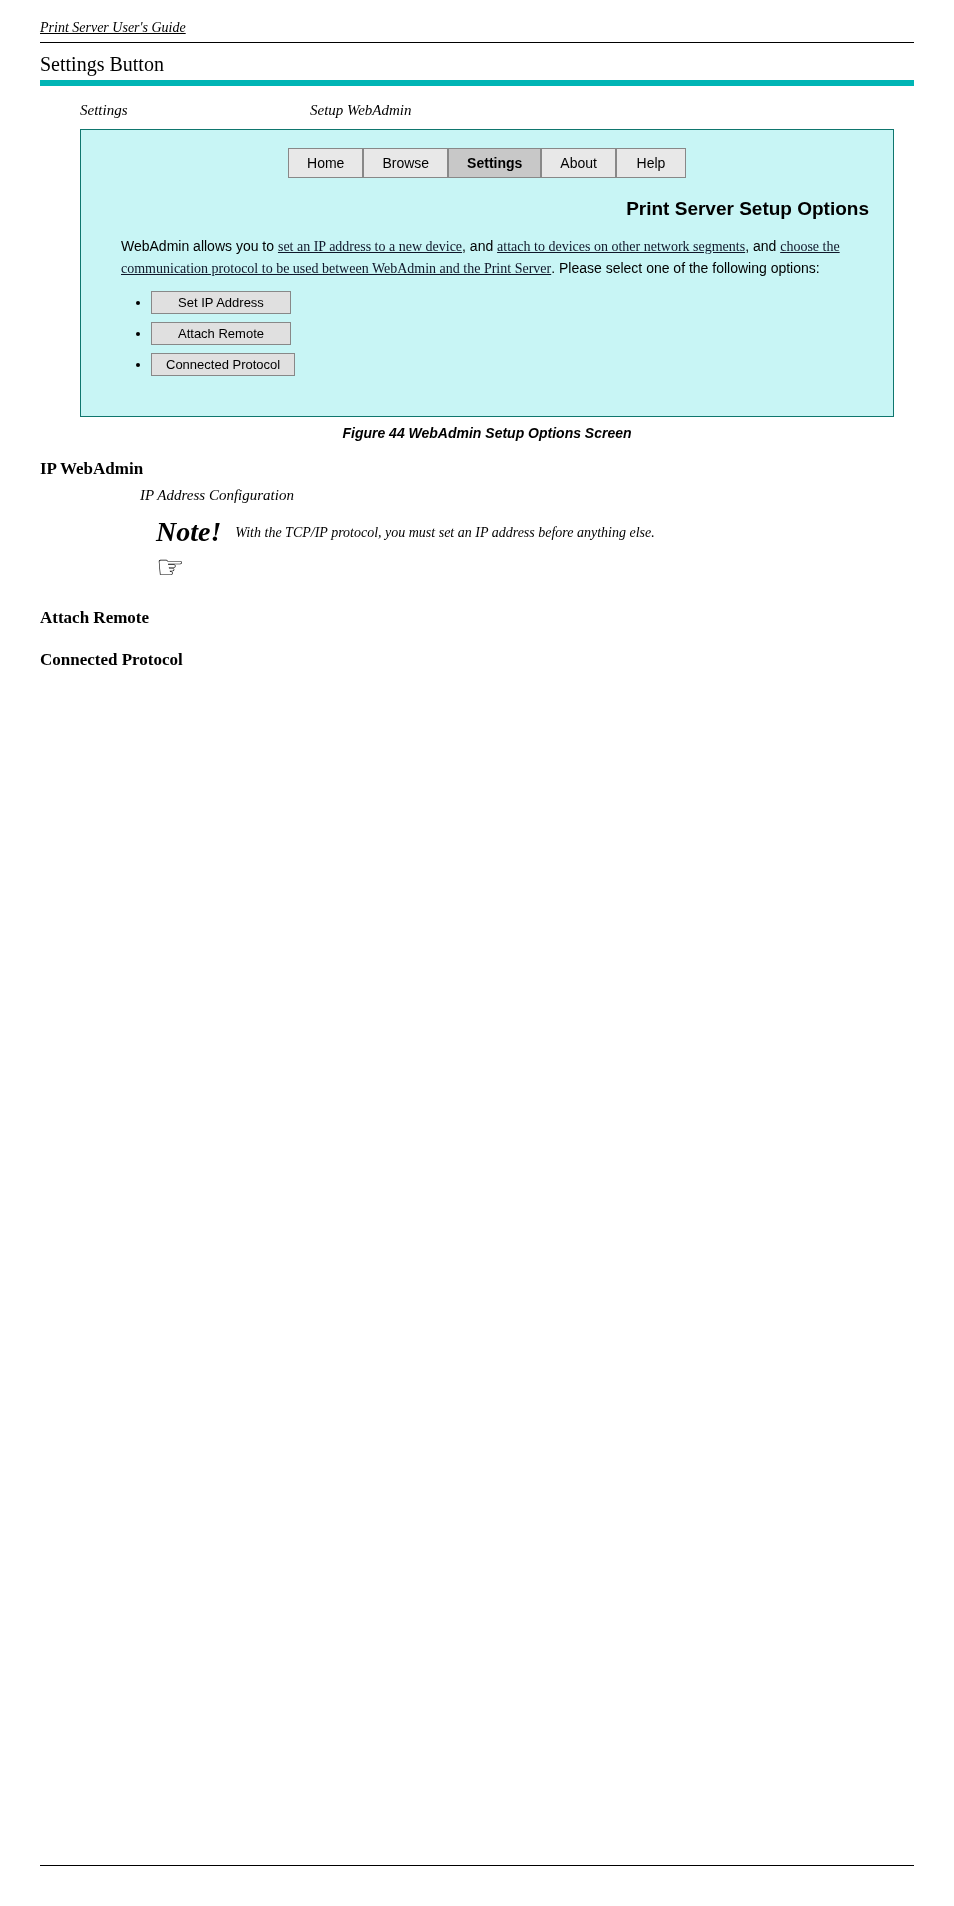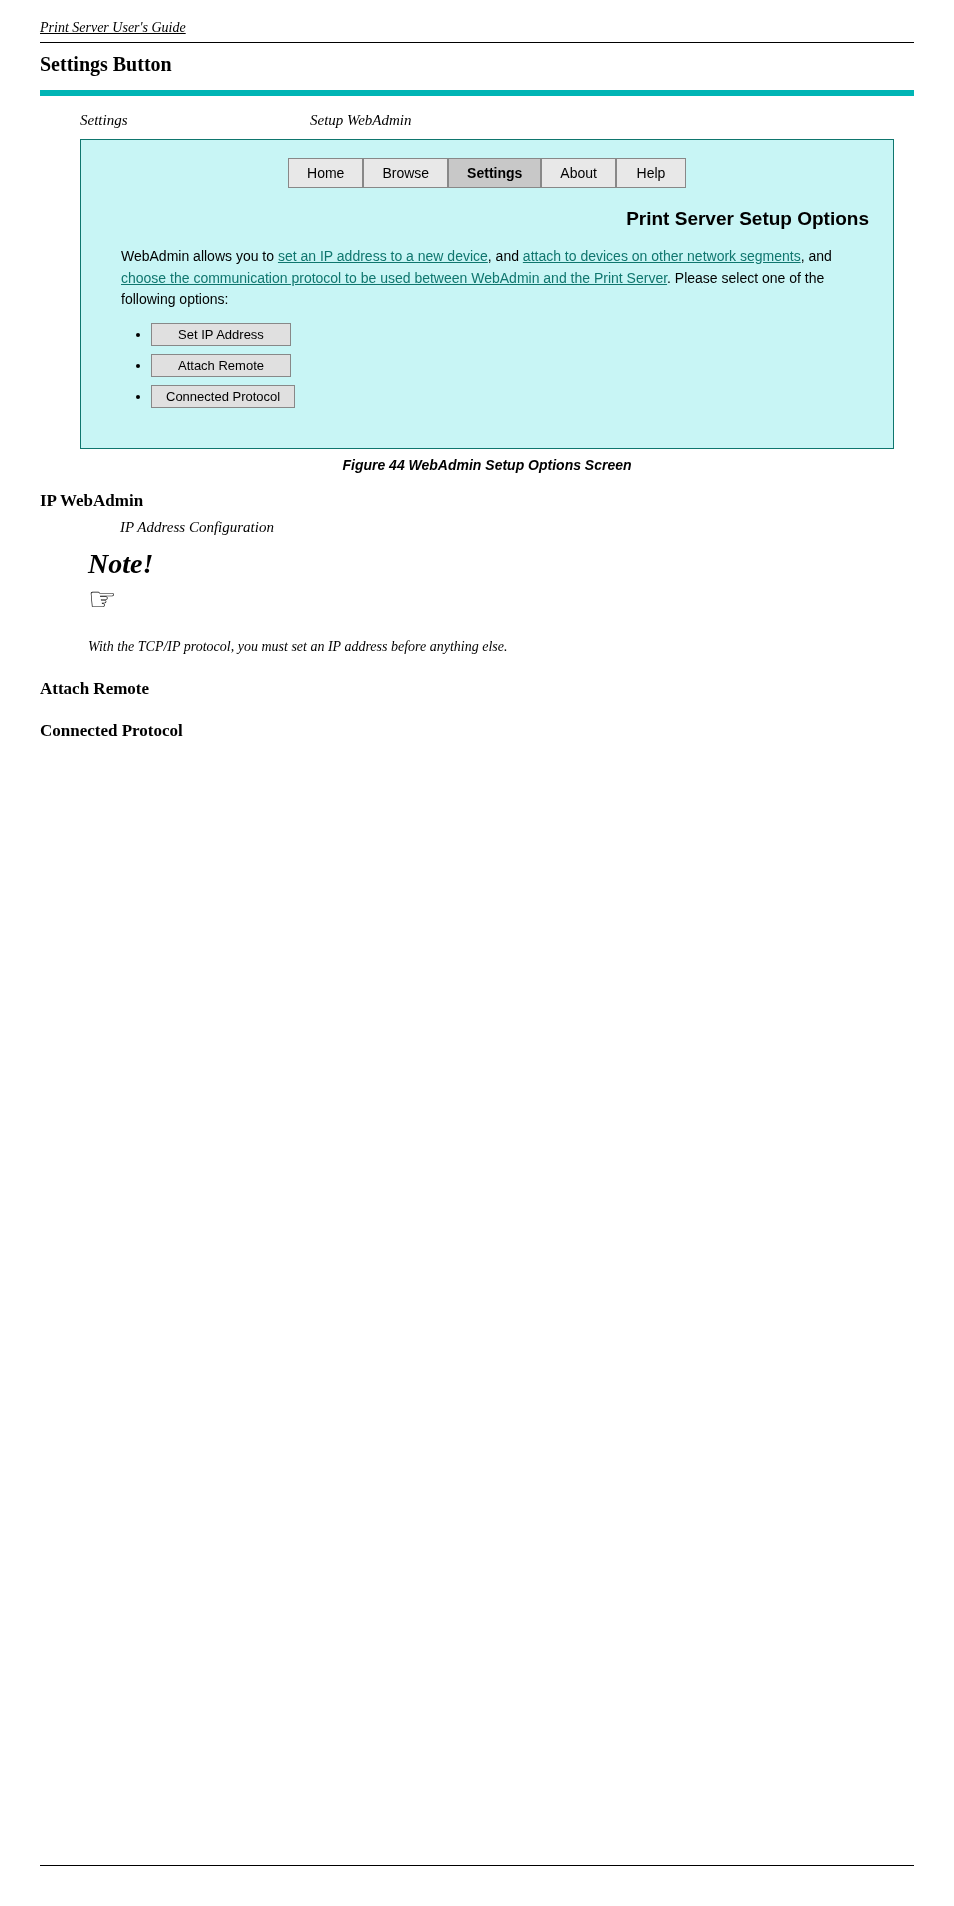--- a/index.html
+++ b/index.html
@@ -23,23 +23,23 @@
       font-style: italic;
       font-size: 14px;
       margin-bottom: 6px;
       padding-bottom: 6px;
       border-bottom: 1px solid #000;
       text-decoration: underline;
     }
 
     .section-title {
       font-size: 20px;
-      font-weight: bold;
+      font-weight: normal;
       margin-top: 10px;
-      margin-bottom: 14px;
+      margin-bottom: 4px;
     }
 
     .teal-bar {
       height: 6px;
       background: #00b5b5;
       margin-bottom: 16px;
       width: 100%;
     }
 
     .two-col-header {
@@ -105,21 +105,22 @@
 
     .screen-body {
       font-size: 14px;
       font-family: Arial, sans-serif;
       line-height: 1.55;
       margin: 0 16px 16px 16px;
     }
 
     .screen-body a {
       text-decoration: underline;
-      color: #0f766e;
+      color: #0f172a;
+      font-family: Liberation Serif, serif;
     }
 
     .options-list {
       list-style: disc;
       margin-left: 30px;
       margin-top: 12px;
     }
 
     .options-list li {
       margin-bottom: 8px;
@@ -151,29 +152,29 @@
     .subsection-title {
       font-size: 17px;
       font-weight: bold;
       margin-top: 18px;
       margin-bottom: 8px;
     }
 
     .subsection-sub {
       font-style: italic;
       font-size: 15px;
-      margin-left: 80px;
+      margin-left: 100px;
       margin-bottom: 14px;
     }
 
     .note-box {
       display: flex;
-      flex-direction: column;
+      flex-direction: row;
       align-items: flex-start;
-      margin-left: 48px;
+      margin-left: 116px;
       margin-bottom: 20px;
       gap: 14px;
     }
 
     .note-icon {
       font-size: 28px;
       font-family: 'Times New Roman', serif;
       font-style: italic;
       font-weight: bold;
       line-height: 1;

